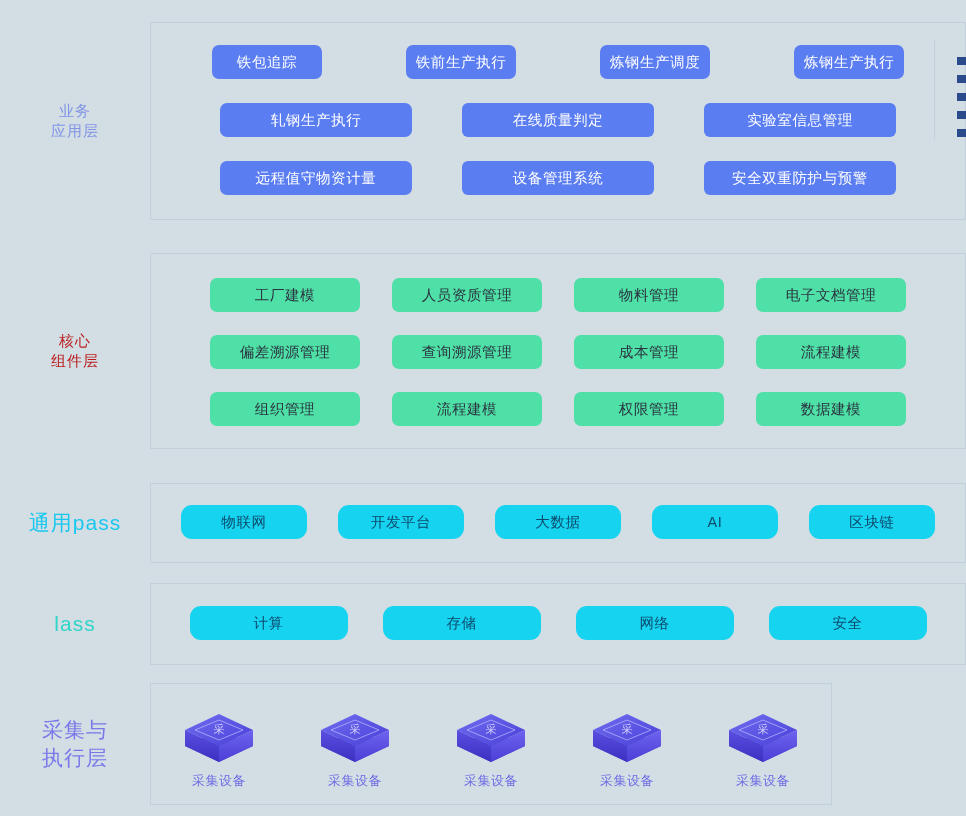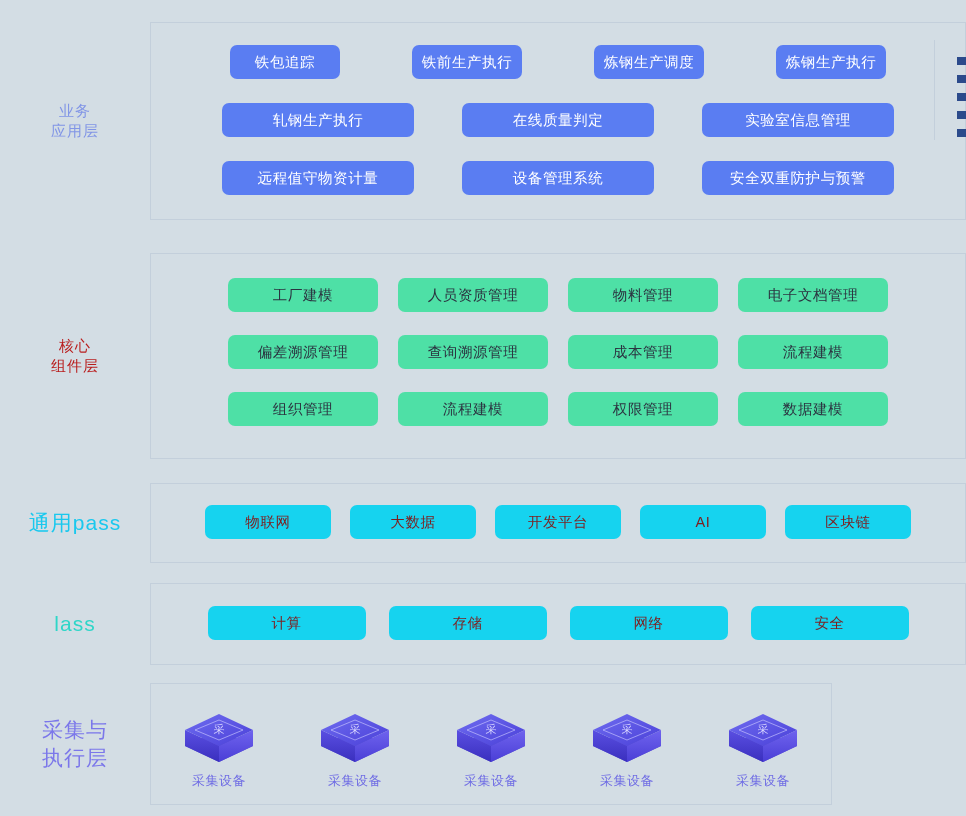--- a/index.html
+++ b/index.html
@@ -51,20 +51,21 @@
   .label-core     { font-size: 15px; color: #b91c1c; }
   .label-paas     { font-size: 21px; color: #19c8ee; }
   .label-iaas     { font-size: 21px; color: #2ed6c8; }
   .label-device   { font-size: 21px; color: #7b77ea; }
 
   
   .chip-row {
     display: flex;
     justify-content: center;
     align-items: center;
+    gap: 12px;
   }
   .chip {
     box-sizing: border-box;
     display: flex;
     align-items: center;
     justify-content: center;
     border-radius: 7px;
     font-size: 14.5px;
     height: 34px;
     letter-spacing: 0.6px;
@@ -77,35 +78,36 @@
     color: #ffffff;
   }
   
   .chip-green {
     background: #4ee0a6;
     color: #2b3340;
   }
   
   .chip-cyan {
     background: #16d3ef;
-    color: #7f1d1d;
+    color: #0c4a6e;
+    border-radius: 11px;
   }
 
   
   #layer-business { left: 0;  top: 22px;  width: 966px; }
   #layer-business .layer-panel { padding: 22px 0 24px; }
   #layer-business .chip-row + .chip-row { margin-top: 24px; }
   #layer-business .row-a .chip { width: 110px; }
   #layer-business .row-a .chip + .chip { margin-left: 72px; }
   #layer-business .row-b .chip { width: 192px; }
-  #layer-business .row-b .chip + .chip { margin-left: 48px; }
+  #layer-business .row-b .chip + .chip { margin-left: 38px; border-radius: 6px; }
 
   
   #layer-core { left: 0; top: 253px; width: 966px; }
-  #layer-core .layer-panel { padding: 24px 0 32px; }
+  #layer-core .layer-panel { padding: 24px 0 22px; }
   #layer-core .chip-row + .chip-row { margin-top: 23px; }
   #layer-core .chip { width: 150px; }
   #layer-core .chip + .chip { margin-left: 20px; }
 
   
   #layer-paas { left: 0; top: 483px; width: 966px; }
   #layer-paas .layer-panel { padding: 21px 0 23px; }
   #layer-paas .chip { width: 126px; }
   #layer-paas .chip + .chip { margin-left: 19px; }
 
@@ -223,22 +225,22 @@
       </div>
 
     </div>
   </div>
 
   <div class="layer" id="layer-paas">
     <div class="layer-label label-paas">通用pass</div>
     <div class="layer-panel">
       <div class="chip-row">
         <div class="chip chip-cyan">物联网</div>
+        <div class="chip chip-cyan">开发平台</div>
         <div class="chip chip-cyan">大数据</div>
-        <div class="chip chip-cyan">开发平台</div>
         <div class="chip chip-cyan">AI</div>
         <div class="chip chip-cyan">区块链</div>
       </div>
     </div>
   </div>
 
   <div class="layer" id="layer-iaas">
     <div class="layer-label label-iaas">lass</div>
     <div class="layer-panel">
       <div class="chip-row">

